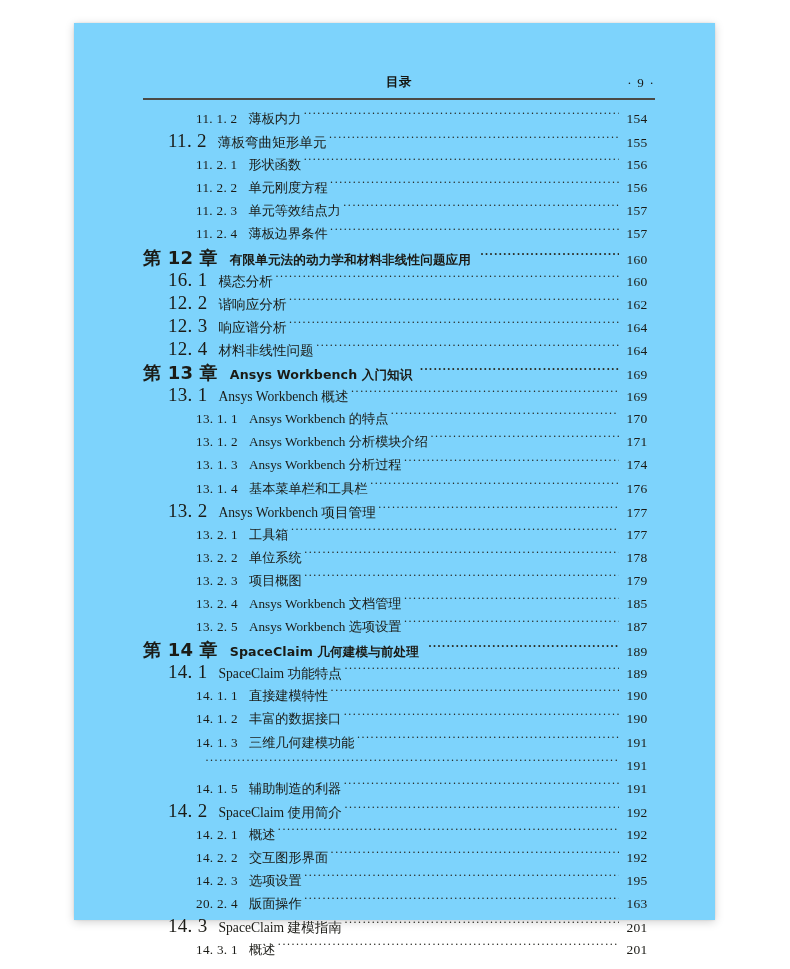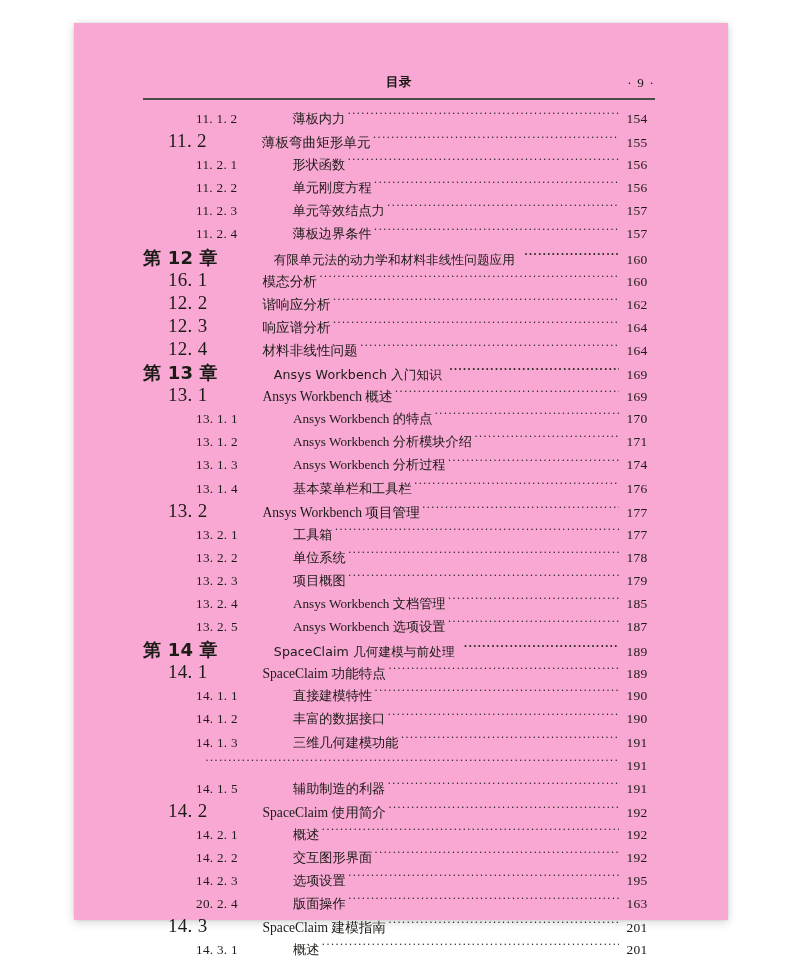--- a/index.html
+++ b/index.html
@@ -14,24 +14,23 @@
     font-family: "Liberation Serif", "DejaVu Serif", serif;
   }
 
   
   #page-sheet {
     position: absolute;
     left: 74px;
     top: 23px;
     width: 641px;
     height: 897px;
-    background: #f9a8d4;
+    background: #7dd3fc;
     box-shadow: 0 2px 9px rgba(0,0,0,0.18),
                 0 0 2px rgba(0,0,0,0.10);
-    padding-left: 13px;
   }
 
   
   #header {
     position: absolute;
     left: 69px;
     top: 51px;
     width: 512px;
     height: 22px;
   }
@@ -77,21 +76,20 @@
     align-items: baseline;
     height: 23.1px;
     white-space: nowrap;
     color: #1b1b16;
   }
 
   .toc-label {
     display: flex;
     align-items: baseline;
     flex: 0 0 auto;
-    gap: 44px;
   }
 
   .toc-num {
     flex: 0 0 auto;
     font-family: "Liberation Serif", "DejaVu Serif", serif;
     color: #1b1b16;
   }
 
   .toc-text {
     flex: 0 0 auto;
@@ -132,21 +130,21 @@
   }
   .lv1 .toc-num {
     font-family: "DejaVu Sans", "Liberation Sans", sans-serif;
     font-size: 18px;
     font-weight: bold;
     letter-spacing: 0.2px;
   }
   .lv1 .toc-text {
     font-family: "DejaVu Sans", "Liberation Sans", sans-serif;
     font-size: 12.6px;
-    font-weight: normal;
+    font-weight: bold;
     margin-left: 12px;
     letter-spacing: 0.1px;
   }
   .lv1 .toc-leader { margin-left: 7px; }
   .lv1 .toc-leader::after { color: #2b2b22; }
   .lv1 .toc-page { font-weight: normal; font-size: 13.5px; }
 
   
   .lv2 {
     padding-left: 25px;

